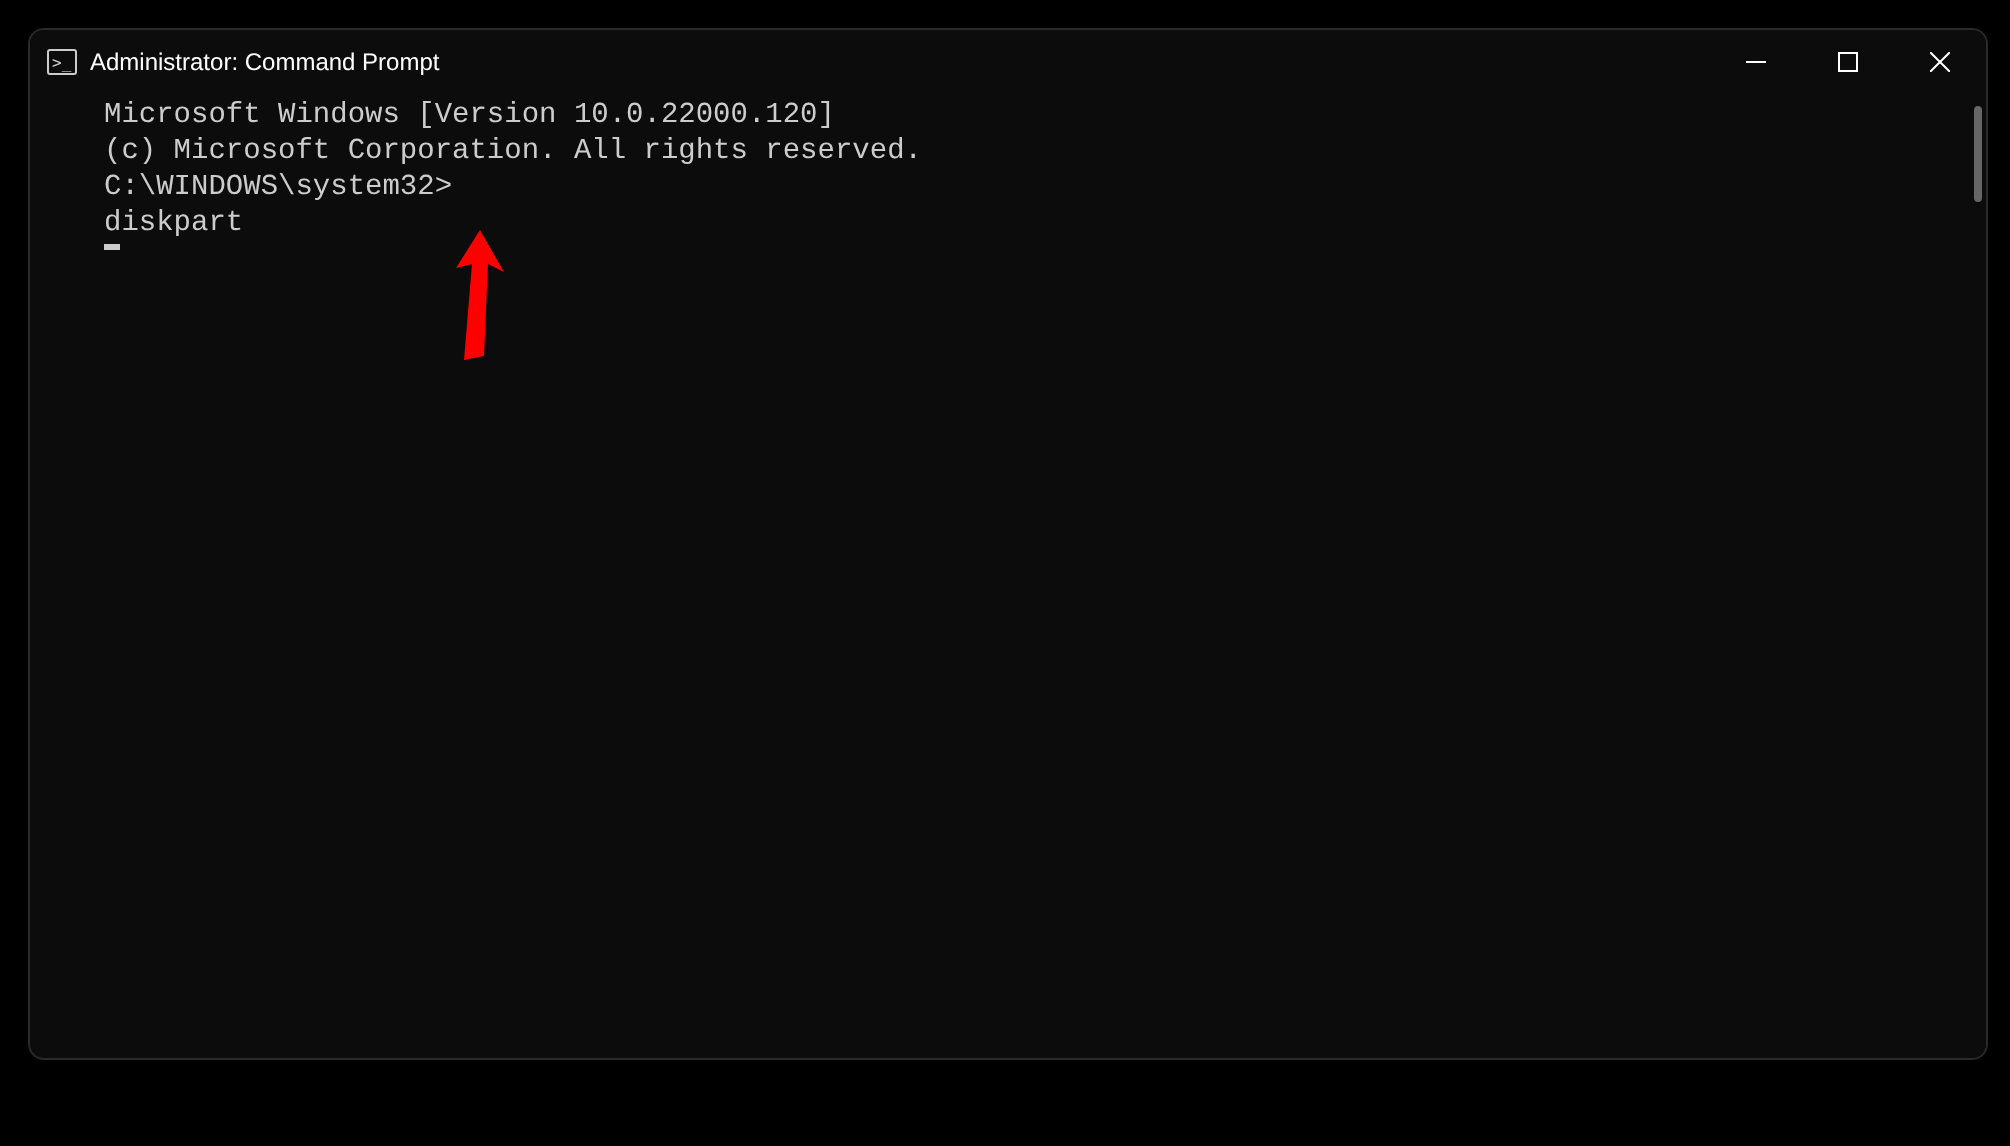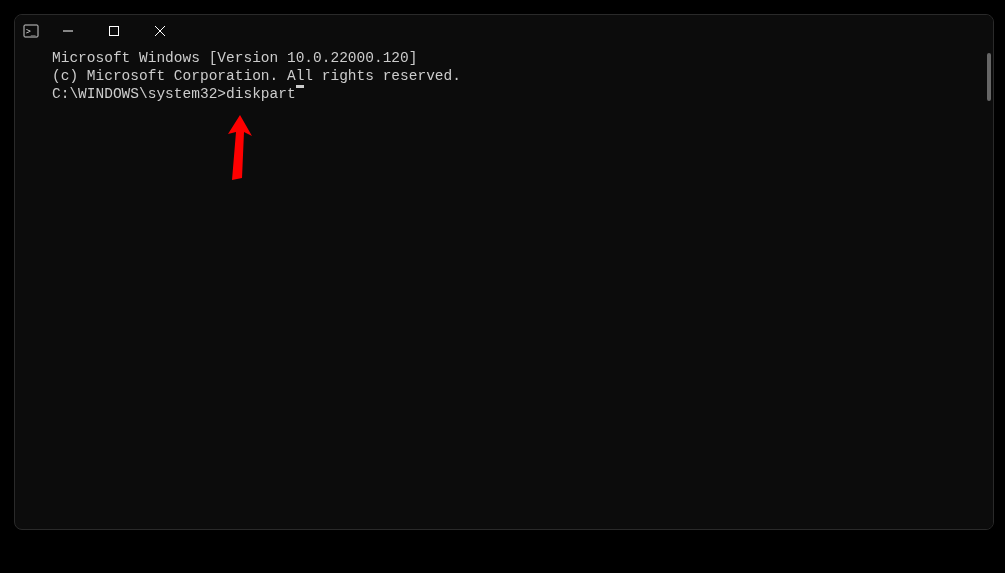--- a/index.html
+++ b/index.html
@@ -72,20 +72,21 @@
       line-height: 1.25;
       position: relative;
       overflow: hidden;
       margin-left: 31px;
     }
     .terminal-line {
       white-space: pre;
     }
     .prompt-line {
       display: flex;
+      flex-direction: column;
     }
     .cursor {
       display: inline-block;
       width: 8px;
       height: 3px;
       background: #cccccc;
       margin-left: 0px;
       vertical-align: bottom;
       margin-bottom: 1px;
       animation: blink 1s step-end infinite;
@@ -113,20 +114,21 @@
 <body>
 
 <div class="window">
   <div class="titlebar">
     <div class="titlebar-icon">
       <svg width="16" height="16" viewBox="0 0 16 16">
         <rect x="1" y="2" width="14" height="12" rx="1" fill="none" stroke="#cccccc" stroke-width="1"></rect>
         <text x="3" y="11" font-size="8" fill="#cccccc" font-family="monospace">&gt;_</text>
       </svg>
     </div>
+    <div class="titlebar-title">Administrator: Command Prompt</div>
     <div class="window-controls">
       <div class="win-btn">
         <svg width="10" height="10" viewBox="0 0 10 10">
           <line x1="0" y1="5" x2="10" y2="5" stroke="#ffffff" stroke-width="1"></line>
         </svg>
       </div>
       <div class="win-btn">
         <svg width="10" height="10" viewBox="0 0 10 10">
           <rect x="0.5" y="0.5" width="9" height="9" fill="none" stroke="#ffffff" stroke-width="1"></rect>
         </svg>

